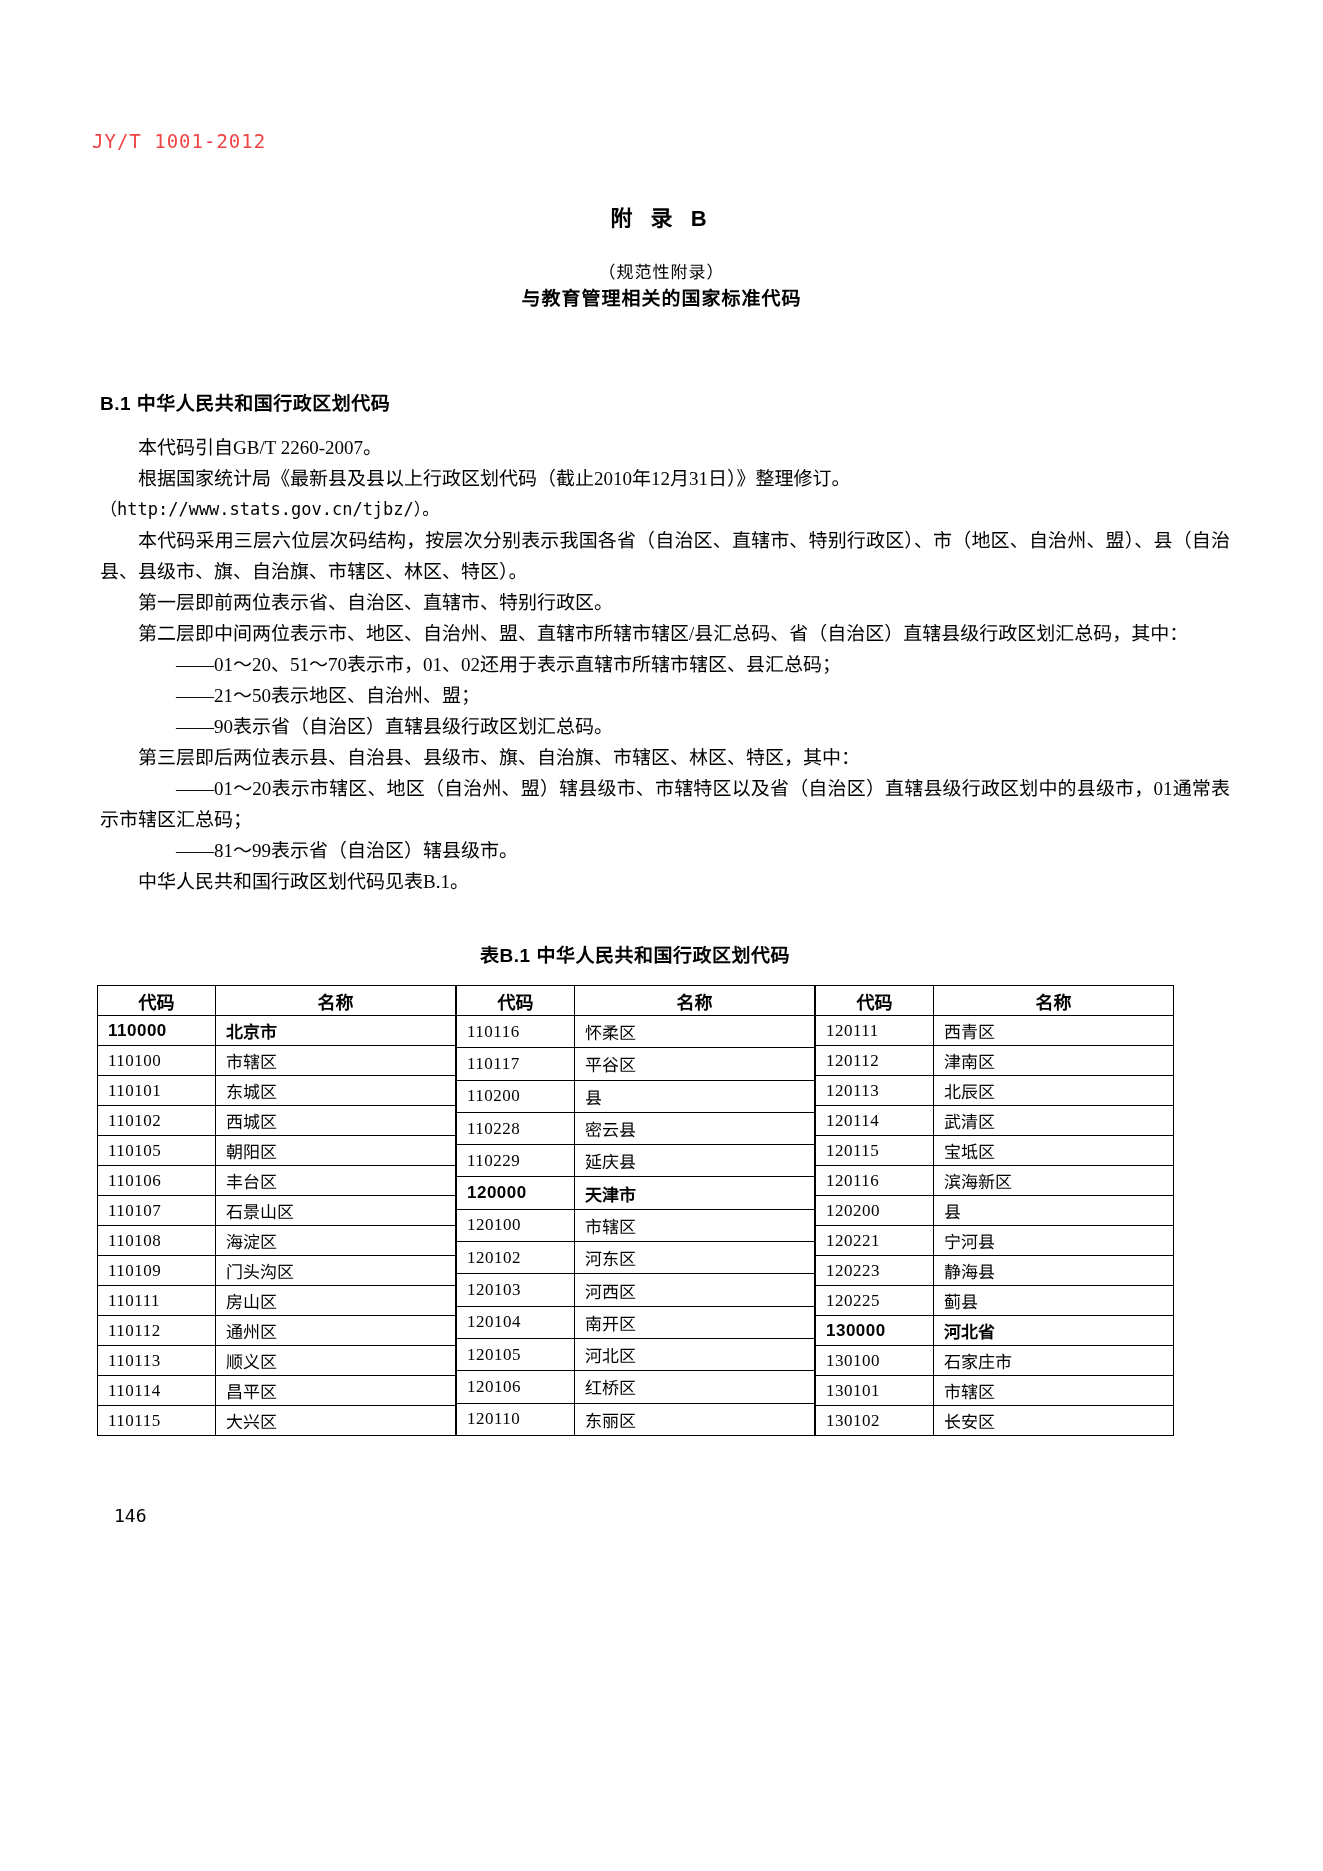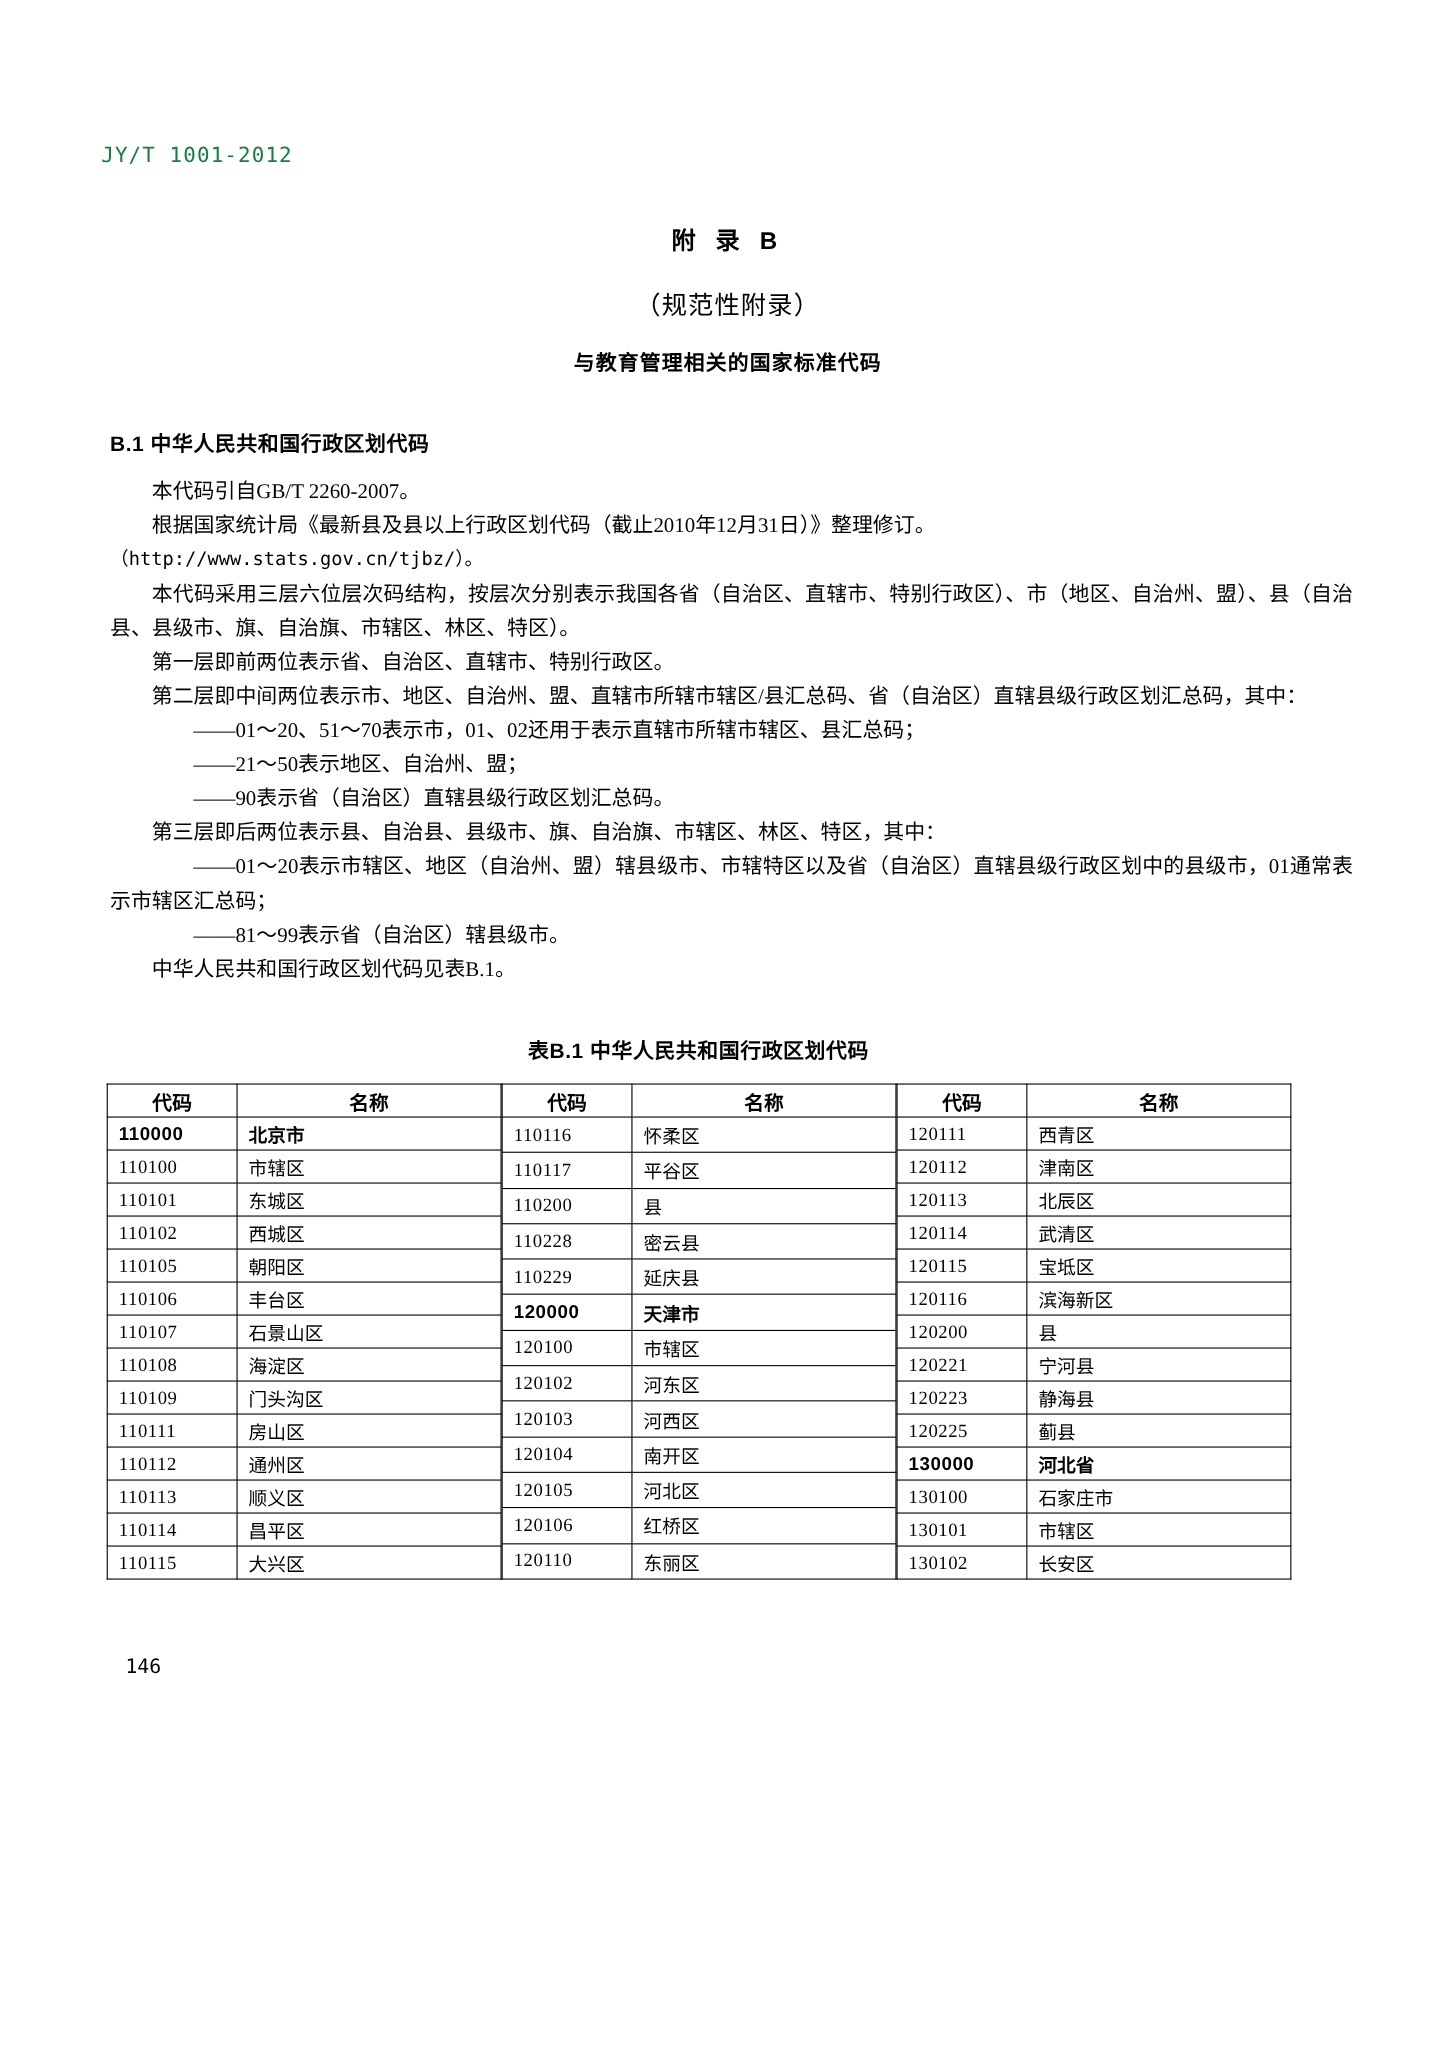--- a/index.html
+++ b/index.html
@@ -22,40 +22,39 @@
     box-sizing: border-box;
     padding: 0;
   }
   .header-code {
     position: absolute;
     top: 130px;
     left: 92px;
     font-family: "DejaVu Sans Mono", "Liberation Mono", monospace;
     font-size: 19px;
     letter-spacing: 1px;
-    color: #15803d;
+    color: #ef4444;
   }
   .appendix-block {
     position: absolute;
     top: 200px;
     left: 0;
     width: 1323px;
     text-align: center;
   }
   .appendix-title {
     font-family: "Liberation Sans", "DejaVu Sans", sans-serif;
     font-weight: bold;
     font-size: 22px;
     letter-spacing: 6px;
     margin-bottom: 26px;
   }
   .appendix-sub {
     font-family: "Liberation Sans", "DejaVu Sans", sans-serif;
-    font-size: 23px;
-    margin-bottom: 22px;
+    font-size: 17px;
     letter-spacing: 1px;
   }
   .appendix-name {
     font-family: "Liberation Sans", "DejaVu Sans", sans-serif;
     font-weight: bold;
     font-size: 19px;
     letter-spacing: 1px;
   }
   .section-heading {
     position: absolute;

